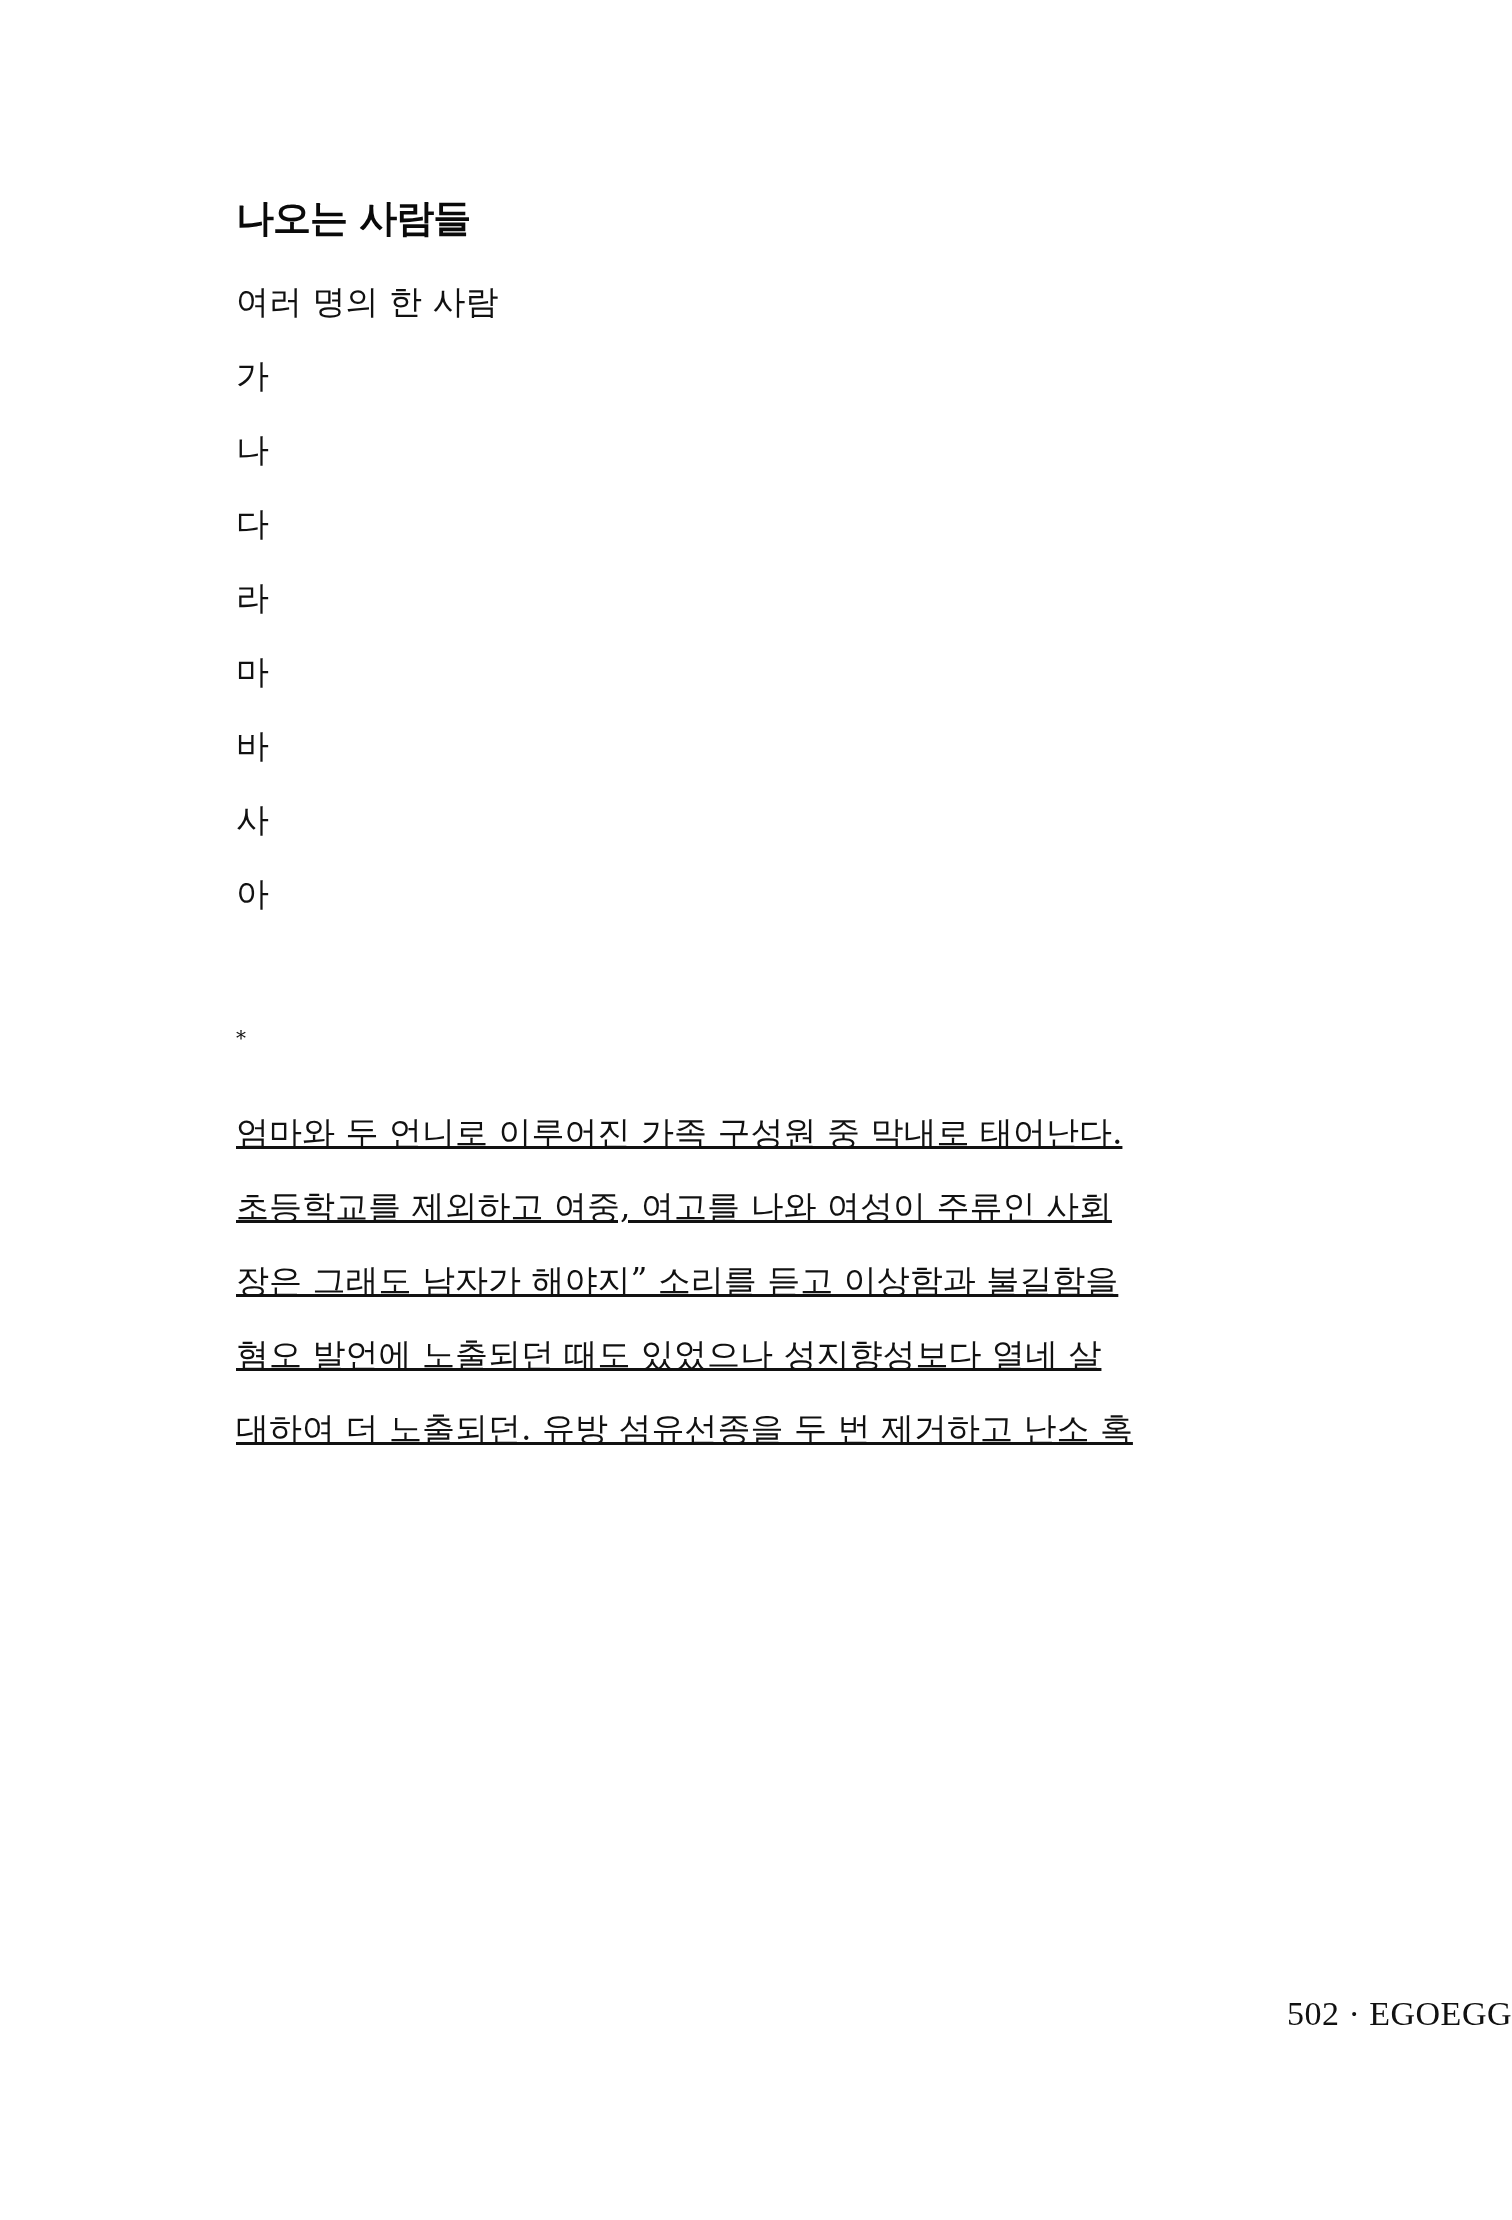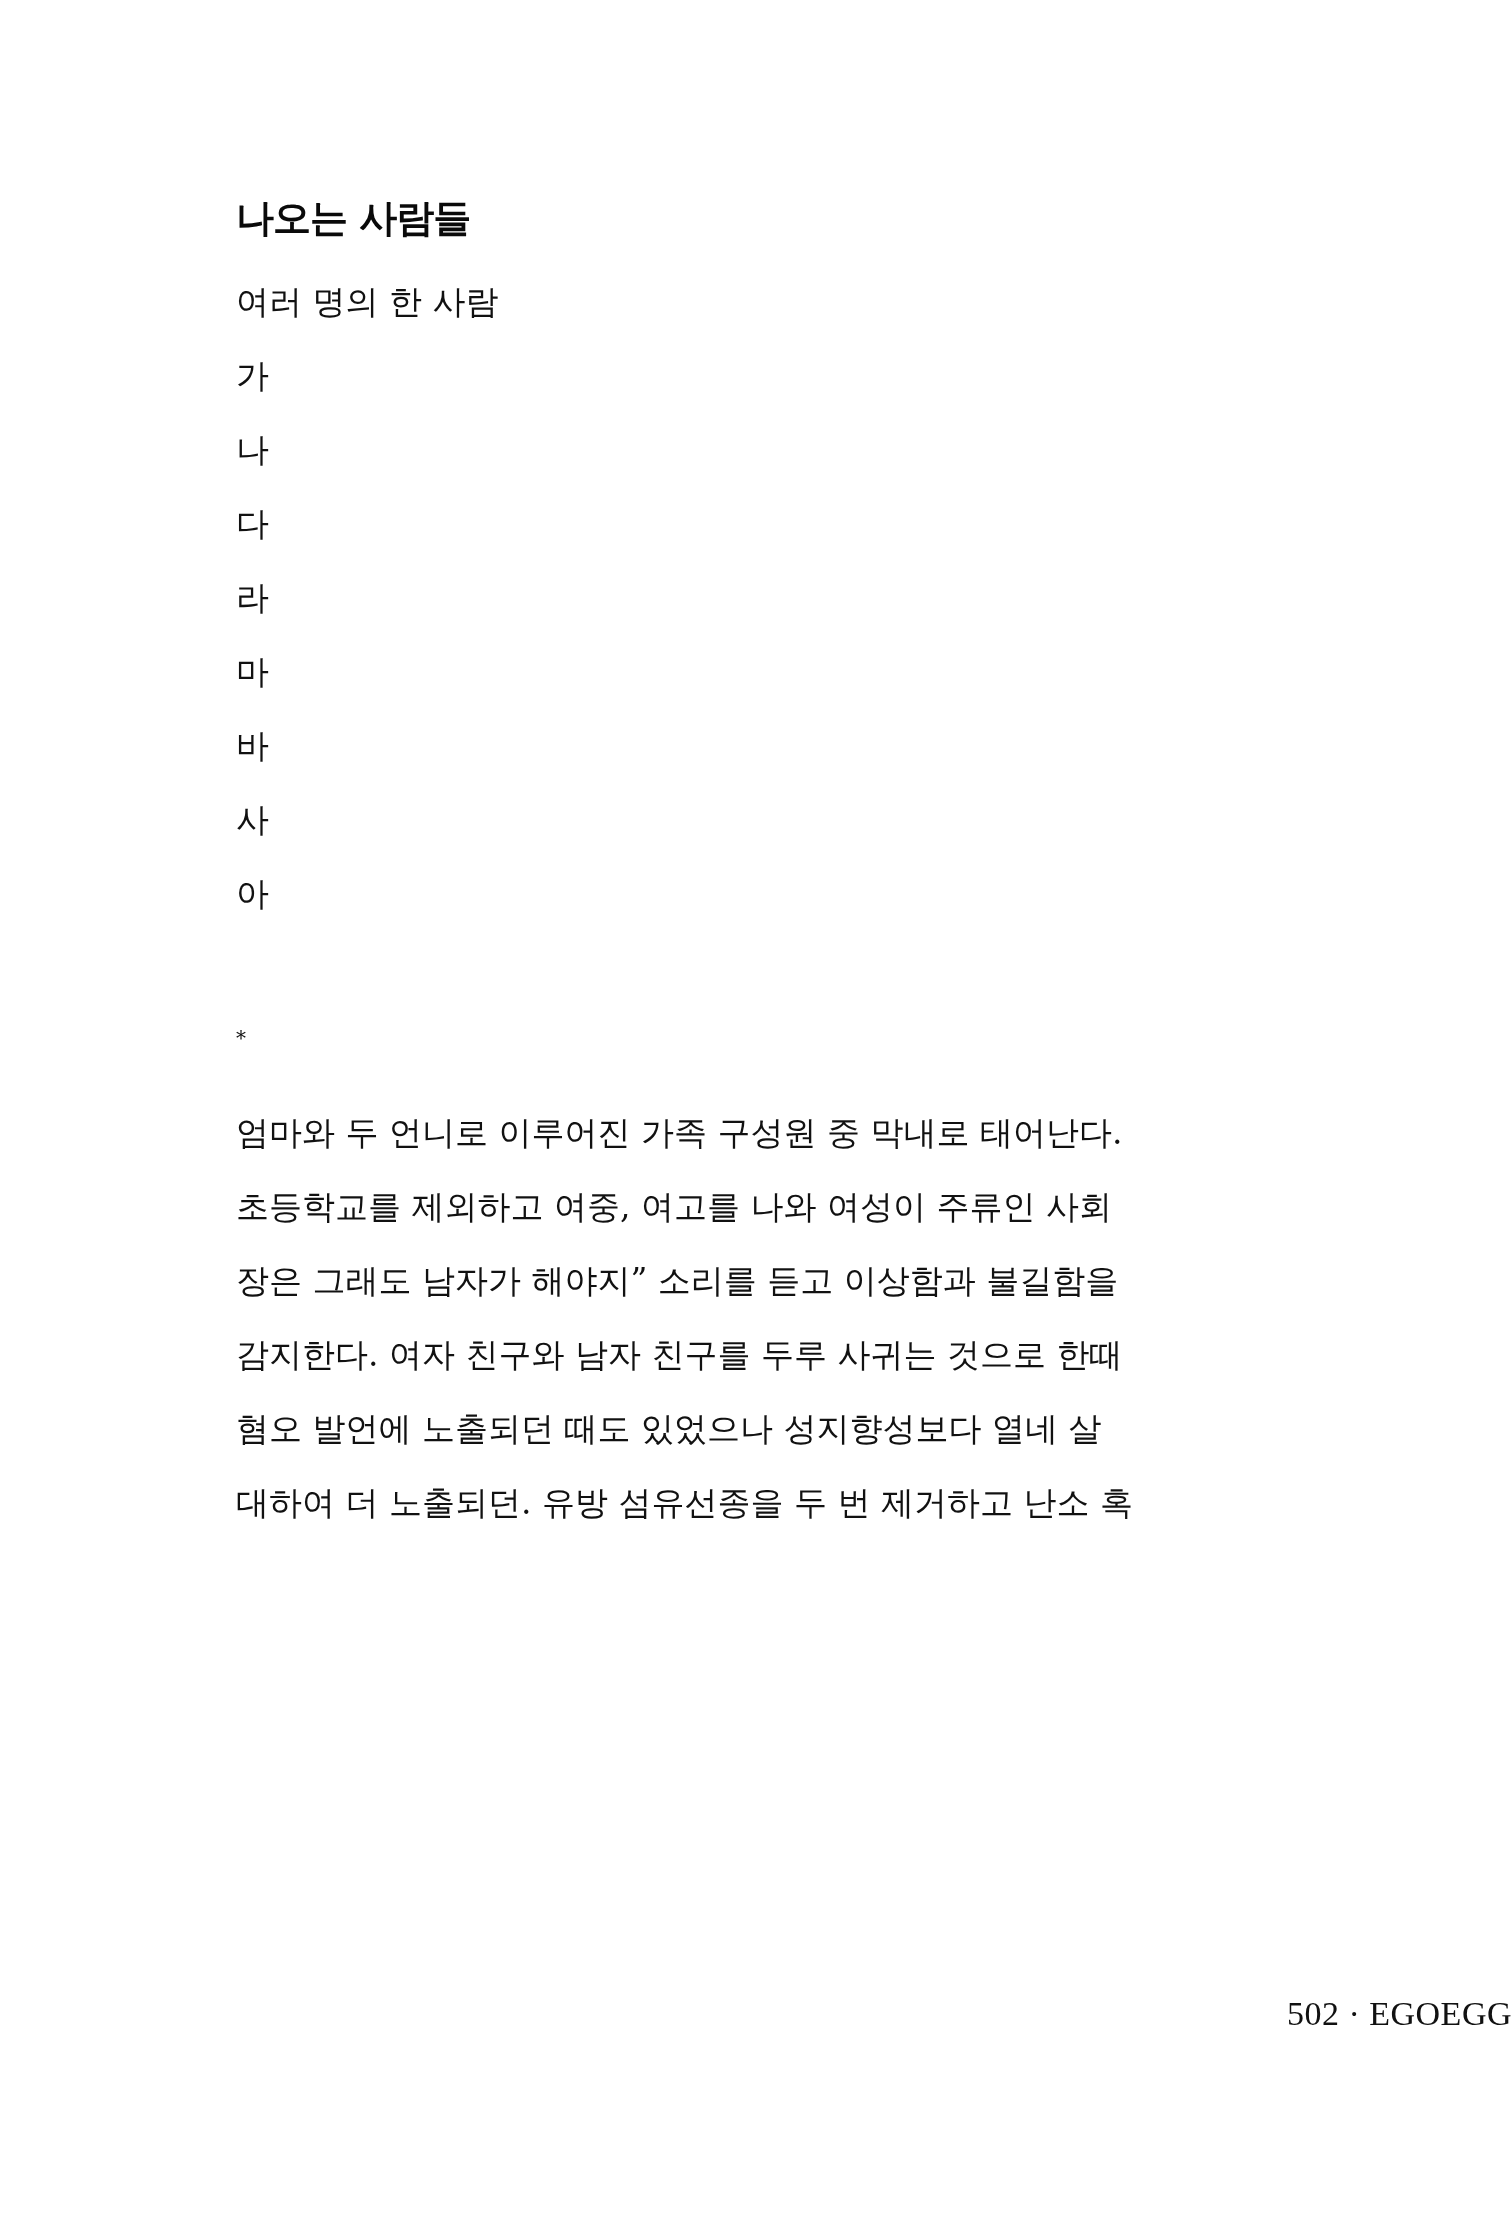--- a/index.html
+++ b/index.html
@@ -70,20 +70,21 @@
       top: 1088px;
       width: 990px;
       margin: 0;
       font-family: "DejaVu Serif", "Liberation Serif", serif;
       font-size: 33px;
       line-height: 74px;
     }
     .body-text .line {
       display: block;
       white-space: nowrap;
+      text-decoration: underline;
     }
     .footer {
       position: absolute;
       left: 0;
       top: 1986px;
       width: 1512px;
       text-align: right;
       font-family: "Liberation Serif", "DejaVu Serif", serif;
       font-size: 34px;
       line-height: 40px;
@@ -110,21 +111,20 @@
     <li>사</li>
     <li>아</li>
   </ul>
 
   <p class="asterisk">*</p>
 
   <p class="body-text">
     <span class="line">엄마와 두 언니로 이루어진 가족 구성원 중 막내로 태어난다.</span>
     <span class="line">초등학교를 제외하고 여중, 여고를 나와 여성이 주류인 사회</span>
     <span class="line">장은 그래도 남자가 해야지” 소리를 듣고 이상함과 불길함을</span>
-    <span class="line">감지한다. 여자 친구와 남자 친구를 두루 사귀는 것으로 한때</span>
     <span class="line">혐오 발언에 노출되던 때도 있었으나 성지향성보다 열네 살</span>
     <span class="line">대하여 더 노출되던. 유방 섬유선종을 두 번 제거하고 난소 혹</span>
   </p>
 
   <p class="footer">
     <span>502</span>
     <span>·</span>
     <span>EGOEGG</span>
   </p>
 

